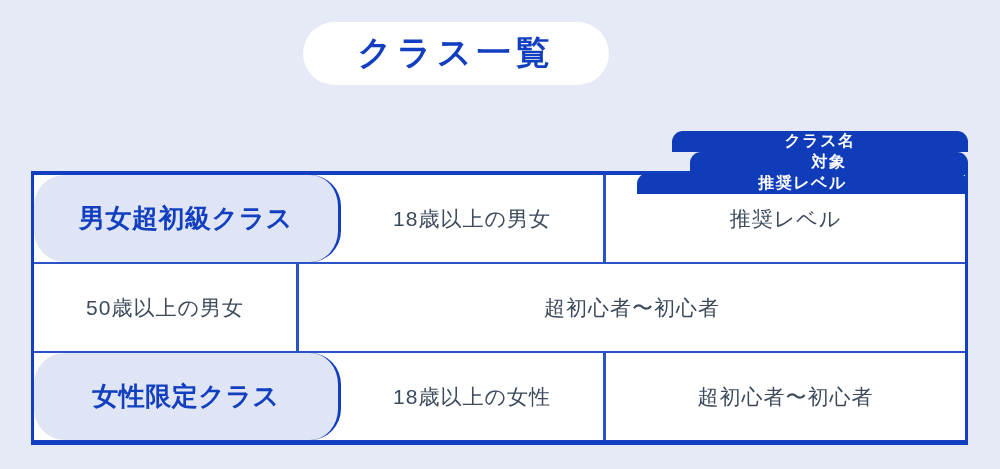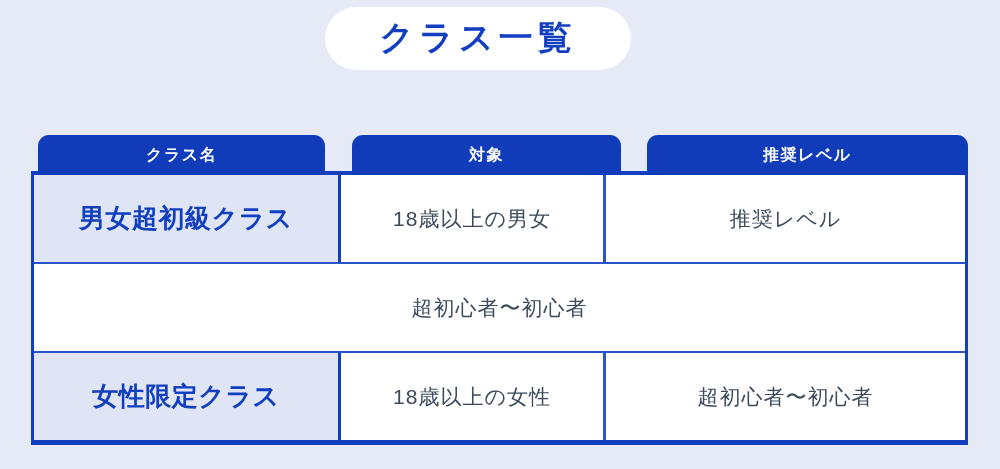--- a/index.html
+++ b/index.html
@@ -12,25 +12,24 @@
     background: #e6eaf6;
     font-family: "Liberation Sans", "DejaVu Sans", sans-serif;
     overflow: hidden;
     position: relative;
   }
 
   
   .title-wrap {
     position: absolute;
     left: 0;
-    top: 7px;
+    top: 22px;
     width: 912px;
     display: flex;
     justify-content: center;
-    margin-left: 22px;
   }
   .title-pill {
     background: #ffffff;
     border-radius: 40px;
     padding: 11px 54px 13px 54px;
     display: inline-block;
   }
   .title-text {
     color: #123fc0;
     font-size: 34px;
@@ -47,20 +46,21 @@
     top: 131px;
     width: 937px;
   }
 
   
   .thead {
     display: flex;
     height: 44px;
     align-items: flex-end;
     position: relative;
+    flex-direction: column;
   }
   .thead::after {
     
     content: "";
     position: absolute;
     left: 0;
     right: 0;
     bottom: 0;
     height: 4px;
     background: #123fc0;
@@ -110,20 +110,21 @@
     text-align: center;
   }
   .td-name {
     width: 307px;
     background: #dfe5f4;
     border-right: 3px solid #123fc0;
     color: #123fc0;
     font-size: 26px;
     font-weight: bold;
     letter-spacing: 0.5px;
+    border-radius: 31px;
   }
   .td-target {
     width: 265px;
     border-right: 3px solid #2a53c8;
     color: #3c4a5c;
     font-size: 21px;
     letter-spacing: 1px;
   }
   .td-level {
     flex: 1;
@@ -153,20 +154,21 @@
 
   <div class="tbody">
 
     <div class="tr">
       <div class="td td-name">男女超初級クラス</div>
       <div class="td td-target">18歳以上の男女</div>
       <div class="td td-level">推奨レベル</div>
     </div>
 
     <div class="tr">
+      <div class="td td-target">50歳以上の男女</div>
       <div class="td td-level">超初心者〜初心者</div>
     </div>
 
     <div class="tr">
       <div class="td td-name">女性限定クラス</div>
       <div class="td td-target">18歳以上の女性</div>
       <div class="td td-level">超初心者〜初心者</div>
     </div>
 
   </div>

